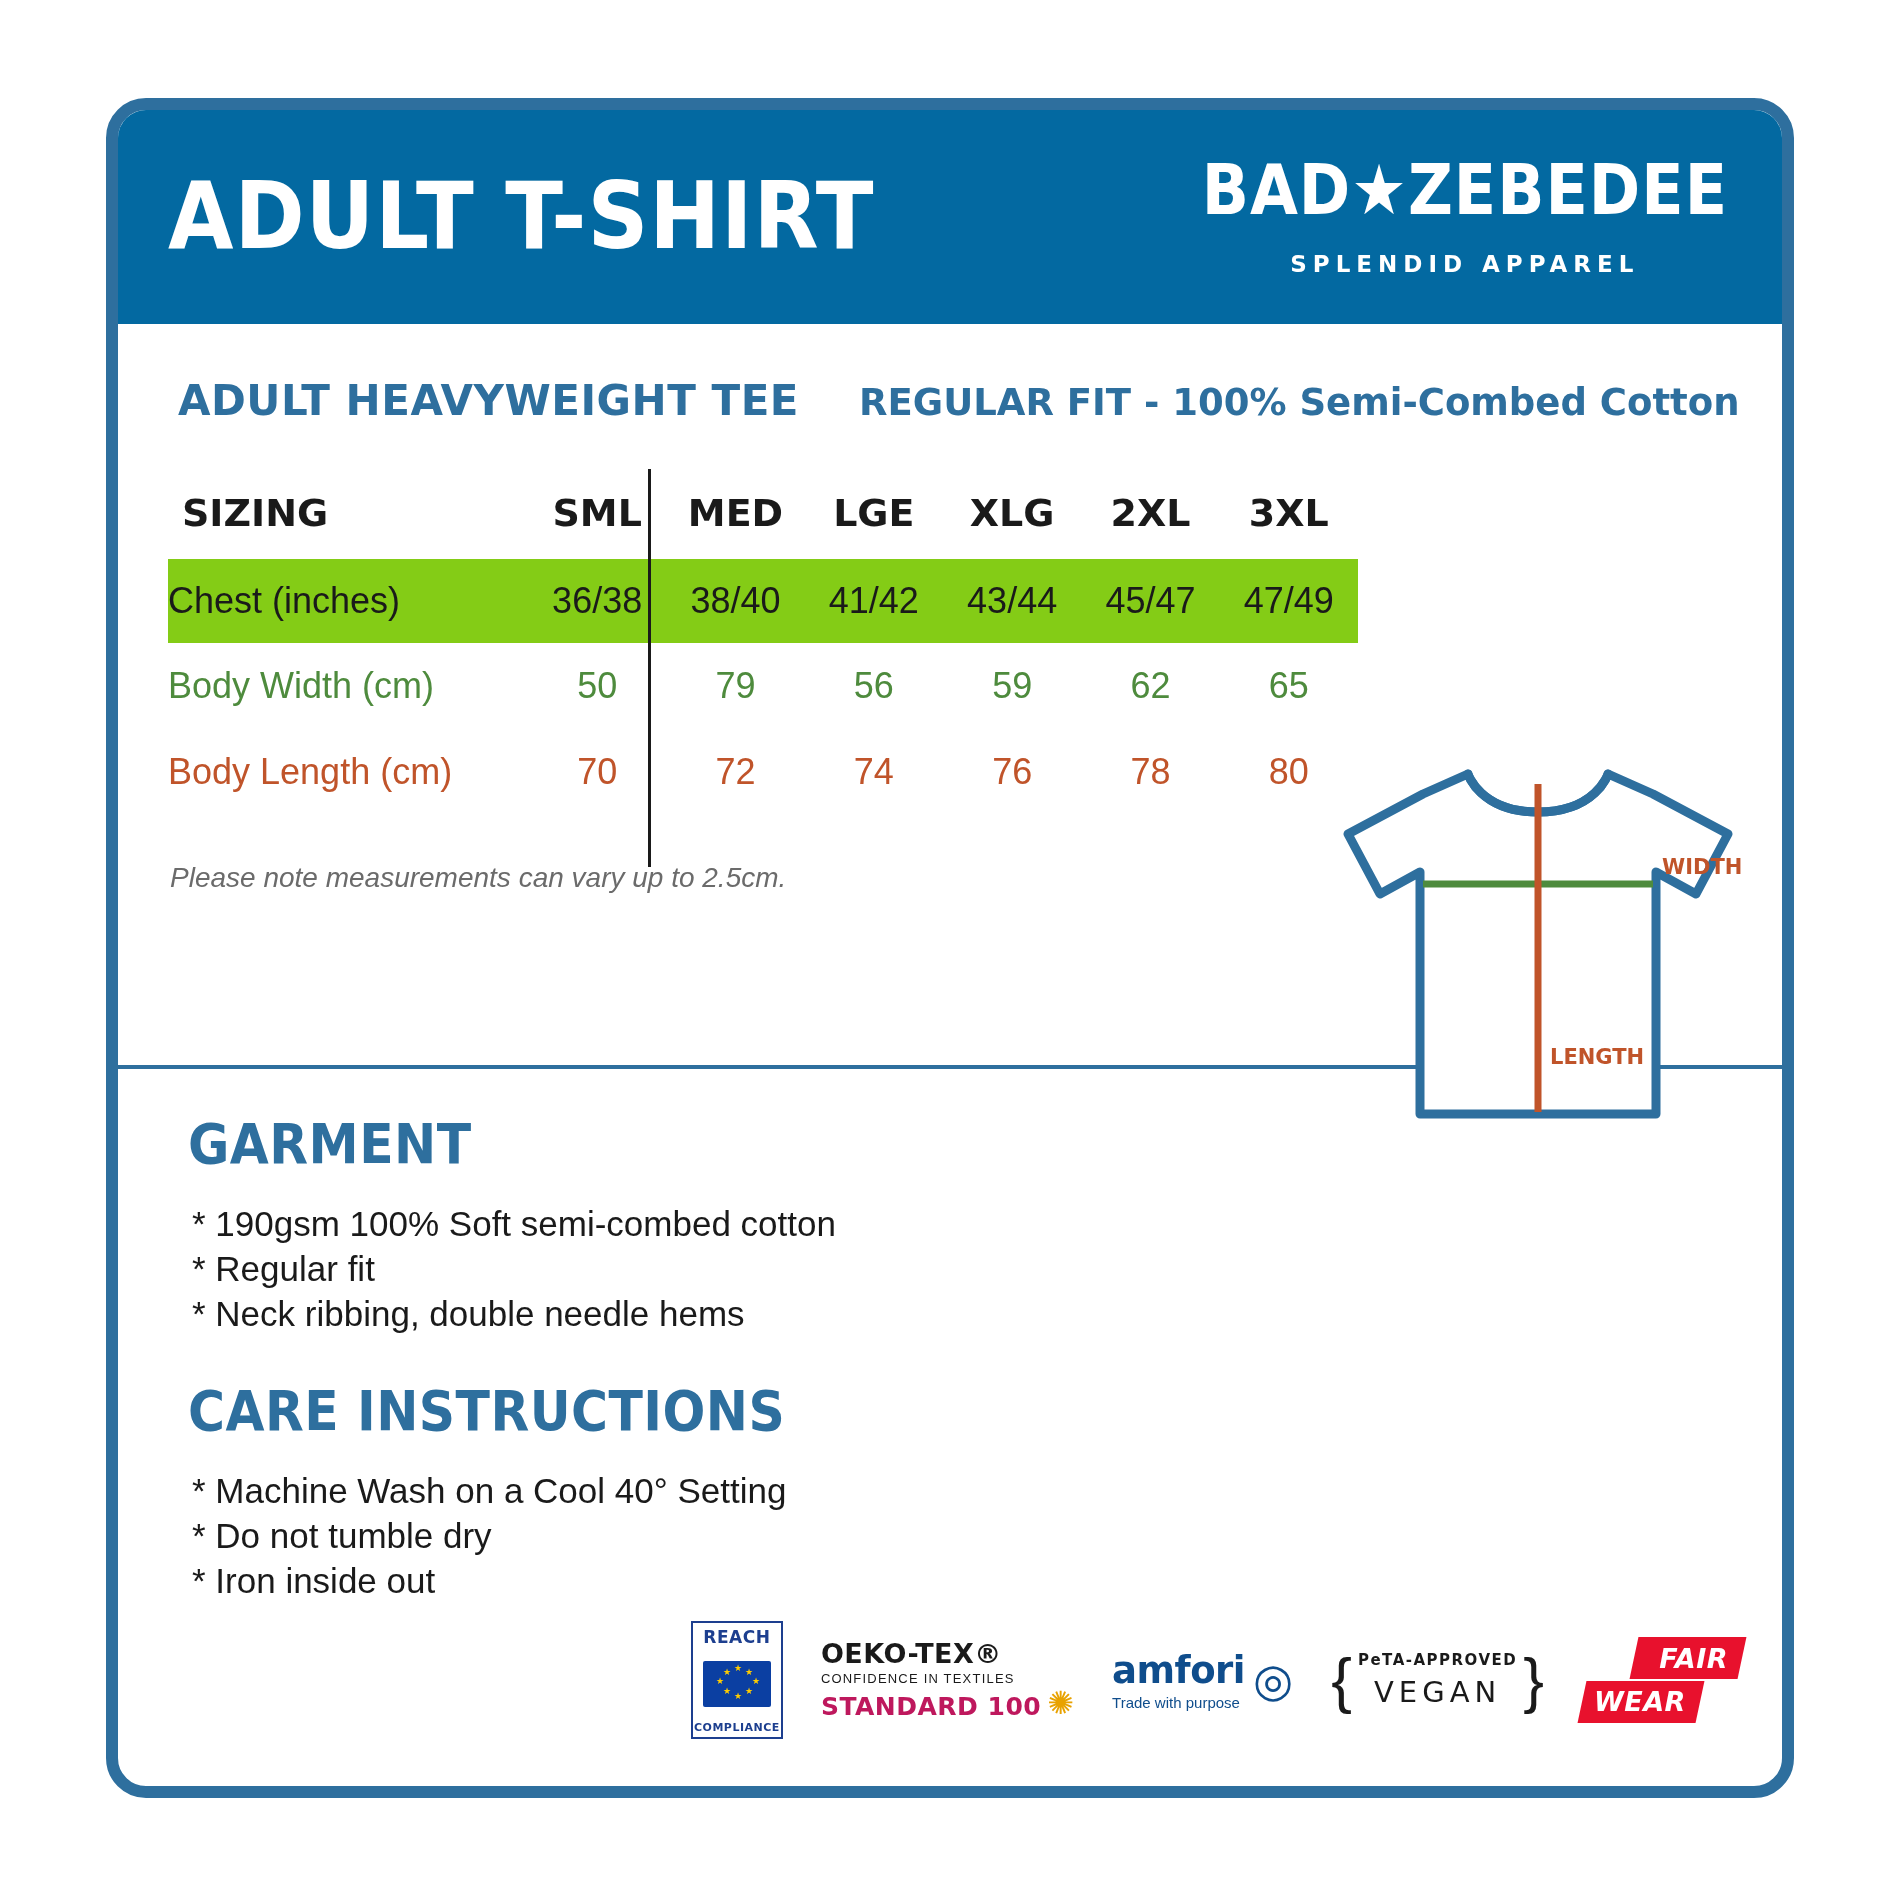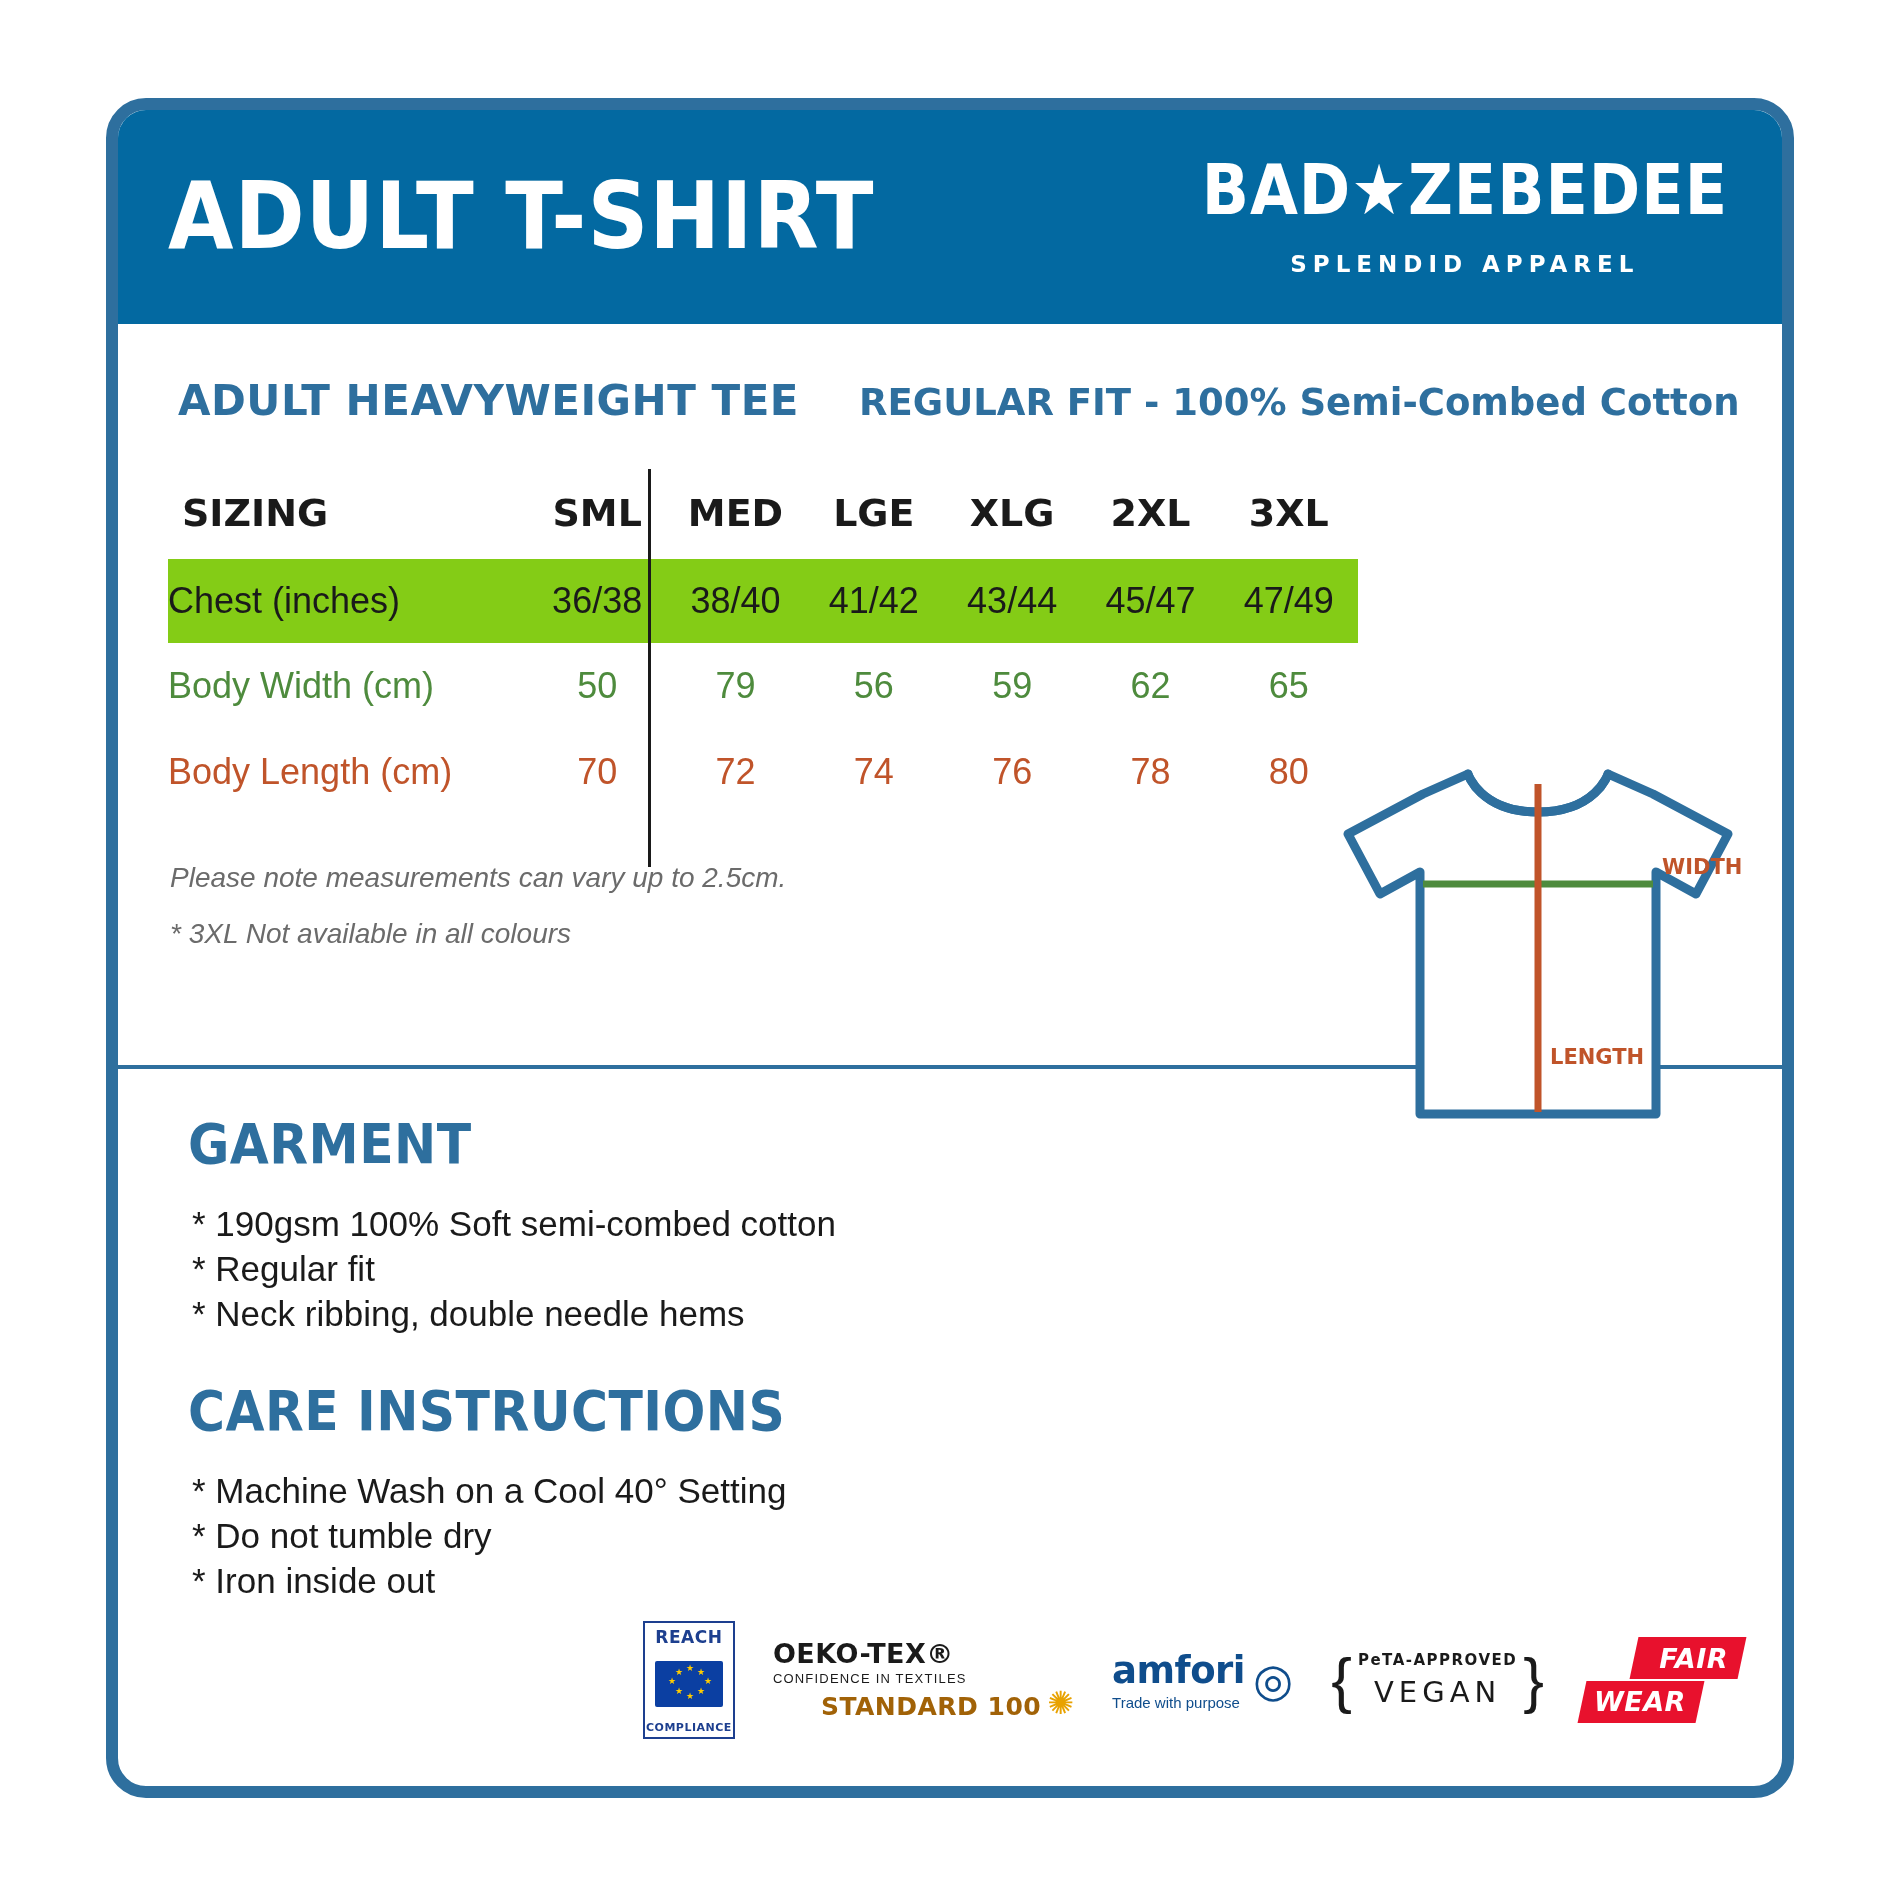--- a/index.html
+++ b/index.html
@@ -272,24 +272,23 @@
   .oeko-2 {
     font-size: 13px;
     color: #1a1a1a;
     letter-spacing: 1.2px;
     margin-top: 3px;
   }
   .oeko-3 {
     font-family: "DejaVu Sans", sans-serif;
     font-weight: bold;
     font-size: 25px;
-    color: #a16207;
+    color: #be185d;
     letter-spacing: 0.5px;
     margin-top: 7px;
-    margin-left: 48px;
   }
   .oeko-flower {
     color: #e8a200;
     font-size: 32px;
     margin-left: 6px;
   }
   .amfori-txt {
     font-family: "DejaVu Sans", sans-serif;
     font-weight: bold;
     font-size: 37px;
@@ -425,21 +424,20 @@
               <td class="cell-val">74</td>
               <td class="cell-val">76</td>
               <td class="cell-val">78</td>
               <td class="cell-val">80</td>
             </tr>
           </tbody>
         </table>
       </div>
 
       <div class="note">Please note measurements can vary up to 2.5cm.</div>
-      <div class="note" style="margin-top:10px">* 3XL Not available in all colours</div>
 
       <div class="tee">
         <svg width="420" height="390" viewBox="0 0 420 390">
           <path d="M140 20 L95 40 L20 80 L52 140 L92 118 L92 360 L328 360 L328 118 L368 140 L400 80 L325 40 L280 20
                    C280 20 268 58 210 58 C152 58 140 20 140 20 Z" fill="#ffffff" stroke="#2e6f9e" stroke-width="9" stroke-linejoin="round"></path>
           <path d="M140 20 C140 20 152 58 210 58 C268 58 280 20 280 20" fill="none" stroke="#2e6f9e" stroke-width="9" stroke-linecap="round"></path>
           <line x1="95" y1="130" x2="325" y2="130" stroke="#4e8b3d" stroke-width="7"></line>
           <line x1="210" y1="30" x2="210" y2="358" stroke="#c0542a" stroke-width="7"></line>
           <text x="334" y="120" font-family="DejaVu Sans, sans-serif" font-size="21" font-weight="bold" fill="#c0542a">WIDTH</text>
           <text x="222" y="310" font-family="DejaVu Sans, sans-serif" font-size="21" font-weight="bold" fill="#c0542a">LENGTH</text>

